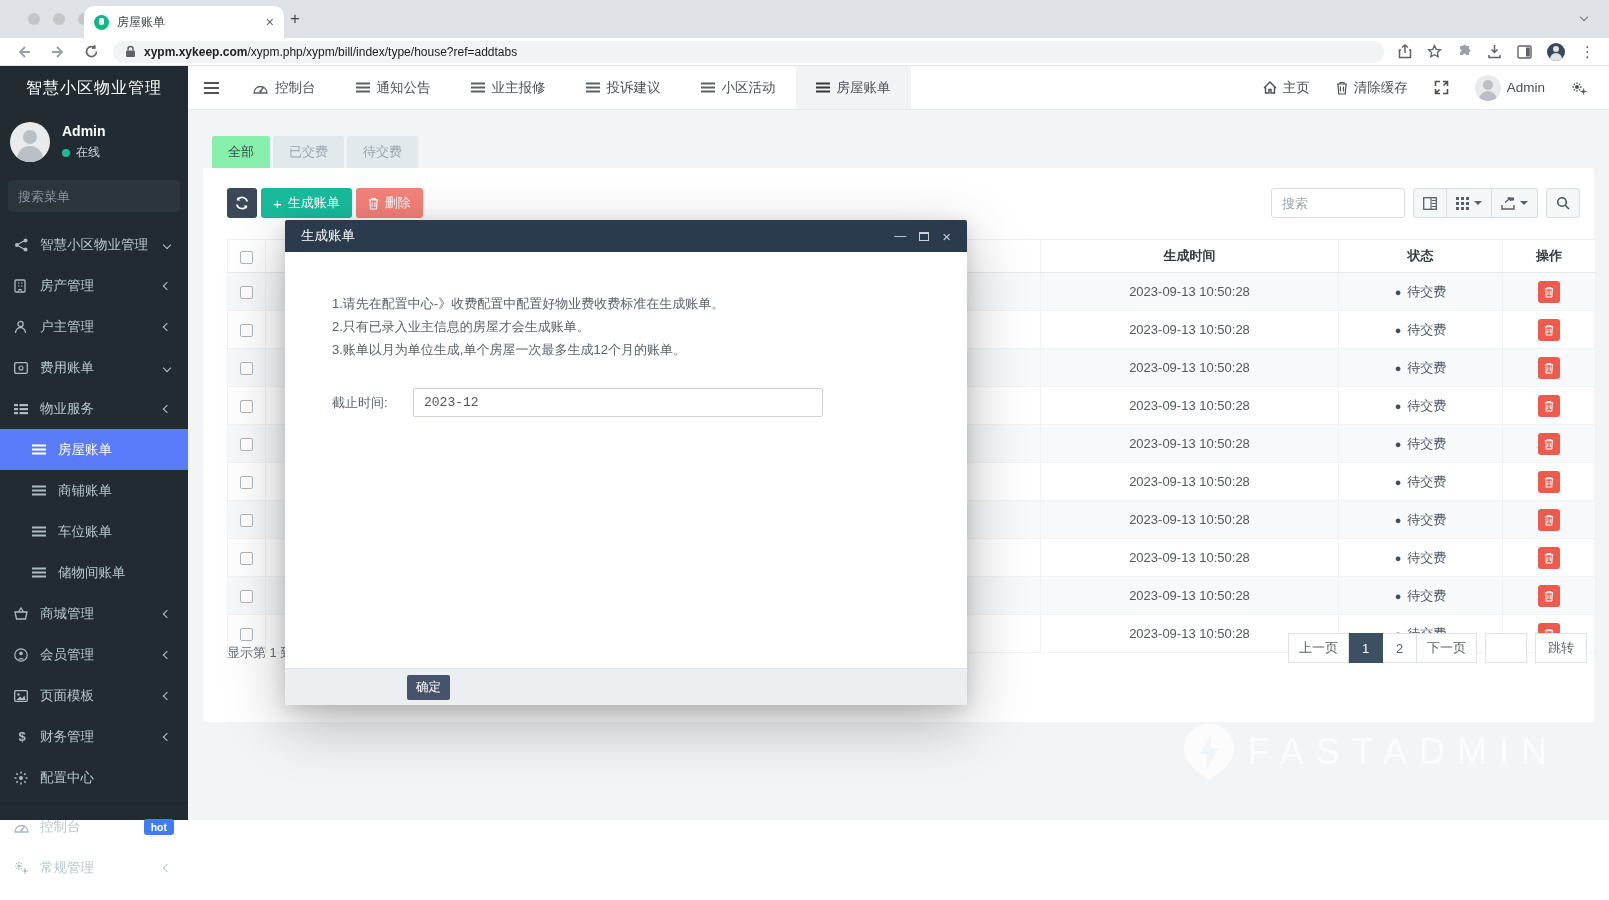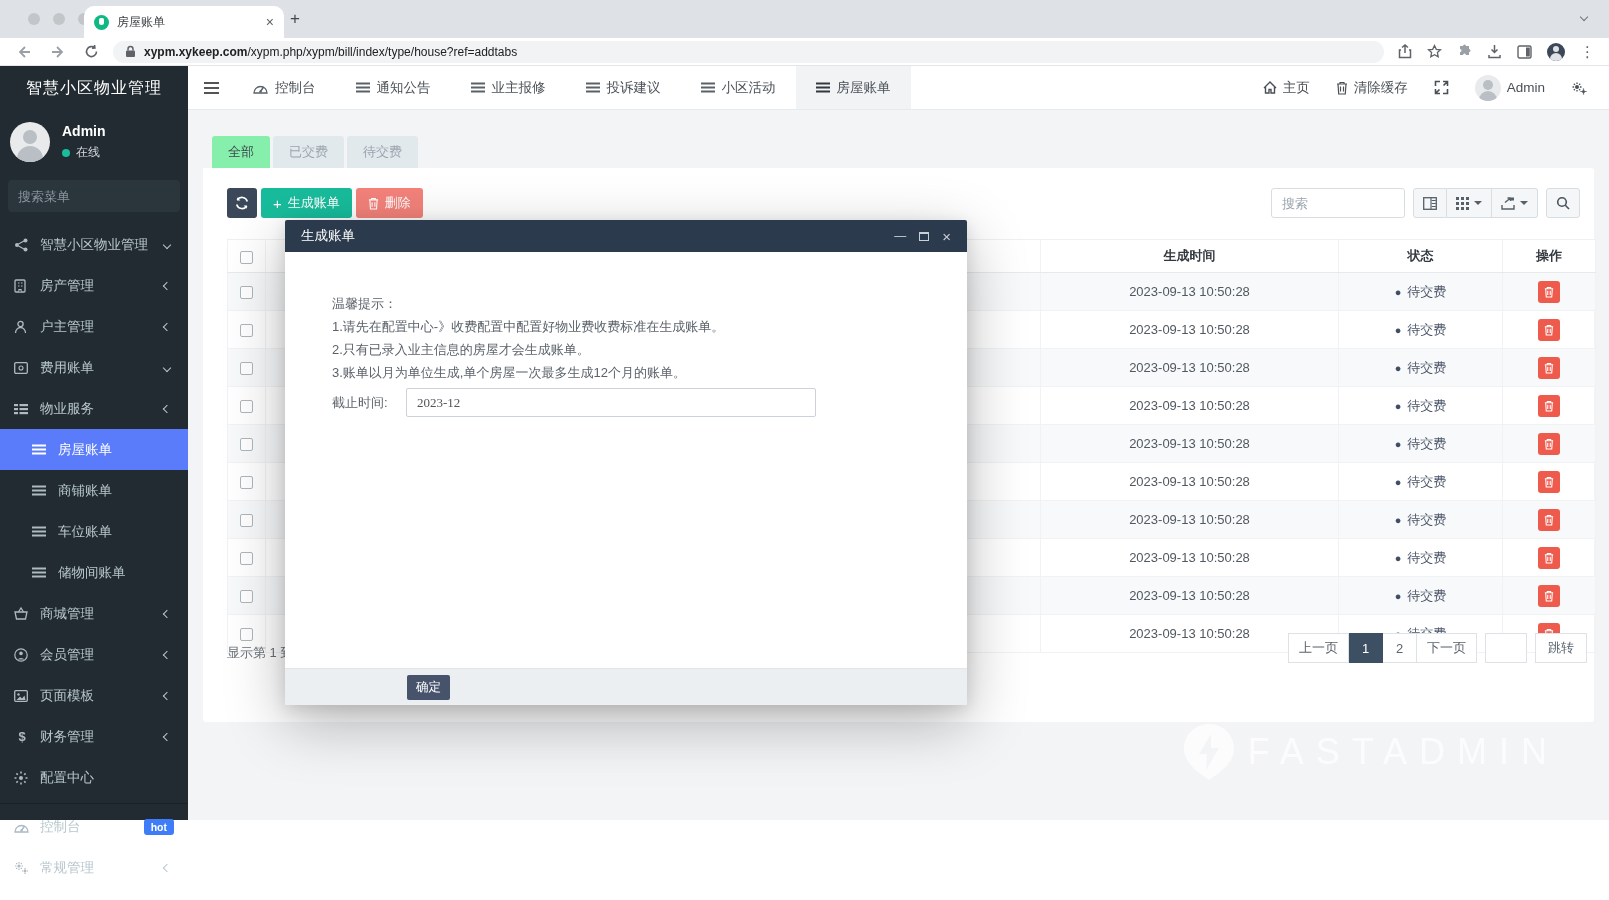--- a/index.html
+++ b/index.html
@@ -150,21 +150,21 @@
   .modal-header { height:32px; background:#2b3a4c; color:#fff; display:flex; align-items:center;
     padding:0 16px; font-size:13.5px; border-radius:2px 2px 0 0; }
   .modal-controls { margin-left:auto; display:flex; align-items:center; gap:13px; color:#c8d0d8; font-size:12px; }
   .mc { cursor:pointer; line-height:1; }
   .mc-max { display:inline-block; width:10px; height:9px; border:1.5px solid #c8d0d8; border-top-width:2.5px; }
   .modal-body { position:relative; height:416px; }
   .tips { position:absolute; left:47px; top:40px; font-size:13px; color:#5b626a; line-height:23px; }
   .form-row { position:absolute; left:47px; top:136px; display:flex; align-items:center; }
   .form-label { font-size:13px; color:#5b626a; width:68px; }
   .form-input { width:410px; height:29px; border:1px solid #ccd2d8; border-radius:2px; padding:0 10px;
-    font-size:13px; color:#555; outline:0; margin-left:6px; font-family:Liberation Serif, serif; }
+    font-size:13px; color:#555; outline:0; margin-left:13px; font-family:Liberation Mono, monospace; }
   .modal-footer { height:37px; background:#eceff1; border-top:1px solid #e2e6e9; border-radius:0 0 2px 2px;
     display:flex; align-items:center; }
   .btn-ok { margin-left:122px; height:25px; padding:0 9px; background:#46536b; color:#fff; border:0;
     border-radius:2px; font-size:12.5px; cursor:pointer; font-family:inherit; }
 
   .ico { display:inline-block; vertical-align:middle; }
   svg { display:block; }
 </style>
 </head>
 <body>
@@ -793,21 +793,20 @@
       <div class="modal-header">
         <span>生成账单</span>
         <span class="modal-controls">
           <span class="mc">—</span>
           <span class="mc mc-max"></span>
           <span class="mc" style="font-size:15px;">×</span>
         </span>
       </div>
       <div class="modal-body">
         <div class="tips">
-          <div>温馨提示：</div>
           <div>1.请先在配置中心-》收费配置中配置好物业费收费标准在生成账单。</div>
           <div>2.只有已录入业主信息的房屋才会生成账单。</div>
           <div>3.账单以月为单位生成,单个房屋一次最多生成12个月的账单。</div>
         </div>
         <div class="form-row">
           <span class="form-label">截止时间:</span>
           <input class="form-input" value="2023-12" style="">
         </div>
       </div>
       <div class="modal-footer">

